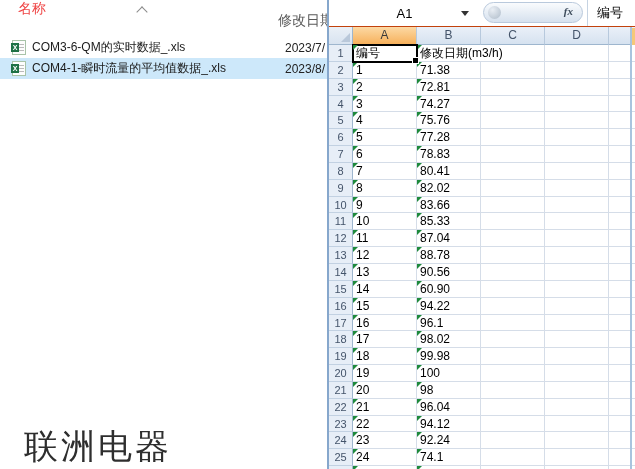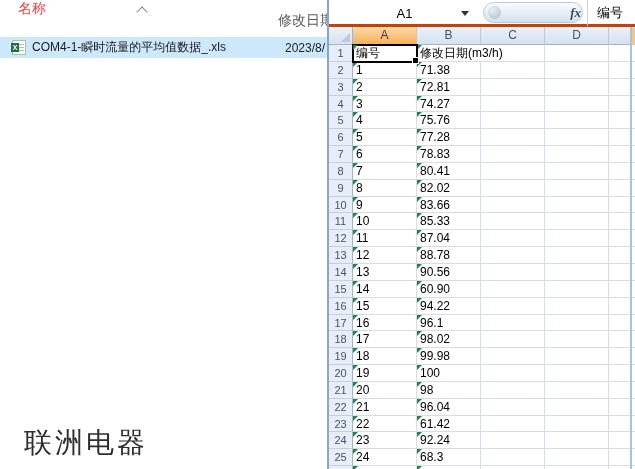--- a/index.html
+++ b/index.html
@@ -18,36 +18,36 @@
   .file-row{position:relative;height:21px;display:flex;align-items:center;padding-left:12px;cursor:default;}
   .file-row.selected{background:var(--explorer-selection,#CDE8FA);}
   .ficon{position:relative;width:14px;height:15px;background:#fdfdfd;border:1px solid #a8c3a8;flex:0 0 auto;box-sizing:border-box;}
   .ficon .fx-box{position:absolute;left:-2px;top:2px;width:8px;height:9px;background:#1e7145;color:#fff;
     font-size:7px;line-height:9px;text-align:center;font-weight:bold;}
   .ficon .flines{position:absolute;right:1px;top:3px;width:5px;height:8px;
     background:repeating-linear-gradient(#bbb 0 1px,transparent 1px 3px);}
   .fname{margin-left:6px;font-size:12px;color:#1a1a1a;white-space:nowrap;}
   .fdate{position:absolute;left:285px;font-size:12px;color:#222;white-space:nowrap;}
   .watermark{position:absolute;left:24px;top:424px;font-family:Liberation Mono, monospace;
-    font-size:28px;color:#2e2e2e;letter-spacing:3px;white-space:nowrap;}
+    font-size:34px;color:#2e2e2e;letter-spacing:3px;white-space:nowrap;}
   
   .excel{position:absolute;left:327px;top:0;width:308px;height:469px;background:#fff;
     border-left:2px solid #86a7cc;box-sizing:border-box;}
   .formula-row{position:absolute;left:0;top:0;right:0;height:27px;background:#fff;
-    border-bottom:3px solid #c2410c;box-sizing:border-box;}
+    border-bottom:1px solid #c2410c;box-sizing:border-box;}
   .namebox{position:absolute;left:0;top:0;width:151px;height:26px;display:flex;align-items:center;
     justify-content:center;font-size:13px;color:#000;cursor:default;}
   .nb-arrow{position:absolute;left:132px;top:11px;width:0;height:0;
     border-left:4px solid transparent;border-right:4px solid transparent;border-top:5px solid #333;}
   .pill{position:absolute;left:154px;top:2px;width:100px;height:21px;border-radius:11px;
     background:linear-gradient(#f9fbfd,#d6e1ee);border:1px solid #b9c9dc;box-sizing:border-box;}
   .pill-circle{position:absolute;left:4px;top:3px;width:13px;height:13px;border-radius:50%;
     background:radial-gradient(circle at 35% 30%,#e9eef4,#aebbc9);}
-  .fx{position:absolute;right:1px;top:2px;font-family:"Liberation Serif", serif;font-style:italic;
-    font-weight:bold;font-size:13px;color:#3c4a5a;cursor:pointer;}
+  .fx{position:absolute;right:9px;top:2px;font-family:"Liberation Serif", serif;font-style:italic;
+    font-weight:bold;font-size:11px;color:#3c4a5a;cursor:pointer;}
   .fbar{position:absolute;left:258px;right:0;top:0;height:26px;border-left:1px solid #c6d3e2;
     display:flex;align-items:center;padding-left:9px;font-size:13px;color:#000;box-sizing:border-box;cursor:text;}
   
   .grid{position:absolute;left:0;top:27px;right:0;bottom:0;overflow:hidden;font-size:12px;}
   .grid-header{display:flex;height:18px;}
   .corner{width:24px;flex:0 0 auto;background:linear-gradient(#eaf0f7,#d8e3f0);
     border-right:1px solid #9eb6ce;border-bottom:1px solid #9eb6ce;position:relative;box-sizing:border-box;}
   .corner::after{content:'';position:absolute;right:2px;bottom:2px;width:0;height:0;
     border-left:9px solid transparent;border-bottom:9px solid #b9c8da;}
   .col-h{width:64px;flex:0 0 auto;background:linear-gradient(#eaf0f8,#d6e2f0);
@@ -75,20 +75,28 @@
   .corner-sliver{position:absolute;right:0;top:28px;width:3px;height:17px;background:#f5c878;}
 </style>
 </head>
 <body>
 
 <div class="explorer">
   <span class="exp-header-name">名称</span>
   <span class="sort-caret"></span>
   <span class="exp-header-date">修改日期</span>
   <div class="file-list" id="file-list">
+      <div class="file-row">
+        <span class="ficon">
+          <span class="fx-box">X</span>
+          <span class="flines"></span>
+        </span>
+        <span class="fname">COM3-6-QM的实时数据_.xls</span>
+        <span class="fdate">2023/7/</span>
+      </div>
       <div class="file-row selected">
         <span class="ficon">
           <span class="fx-box">X</span>
           <span class="flines"></span>
         </span>
         <span class="fname">COM4-1-瞬时流量的平均值数据_.xls</span>
         <span class="fdate">2023/8/</span>
       </div>
     </div>
   <div class="watermark">联洲电器</div>
@@ -510,21 +518,21 @@
           <div class="cell sliver">
             <span></span>
           </div>
         </div>
         <div class="grow">
           <div class="row-h">23</div>
           <div class="cell tri">
             <span>22</span>
           </div>
           <div class="cell tri">
-            <span>61.42</span>
+            <span>94.12</span>
           </div>
           <div class="cell">
             <span></span>
           </div>
           <div class="cell">
             <span></span>
           </div>
           <div class="cell sliver">
             <span></span>
           </div>
@@ -546,21 +554,21 @@
           <div class="cell sliver">
             <span></span>
           </div>
         </div>
         <div class="grow">
           <div class="row-h">25</div>
           <div class="cell tri">
             <span>24</span>
           </div>
           <div class="cell tri">
-            <span>68.3</span>
+            <span>74.1</span>
           </div>
           <div class="cell">
             <span></span>
           </div>
           <div class="cell">
             <span></span>
           </div>
           <div class="cell sliver">
             <span></span>
           </div>

